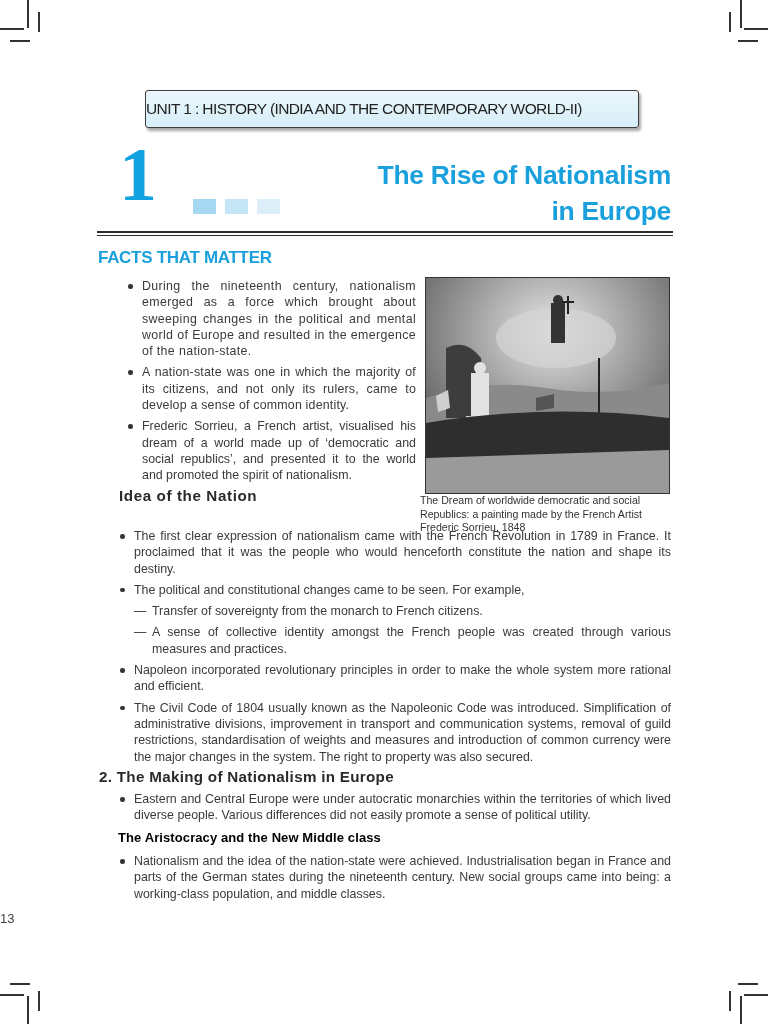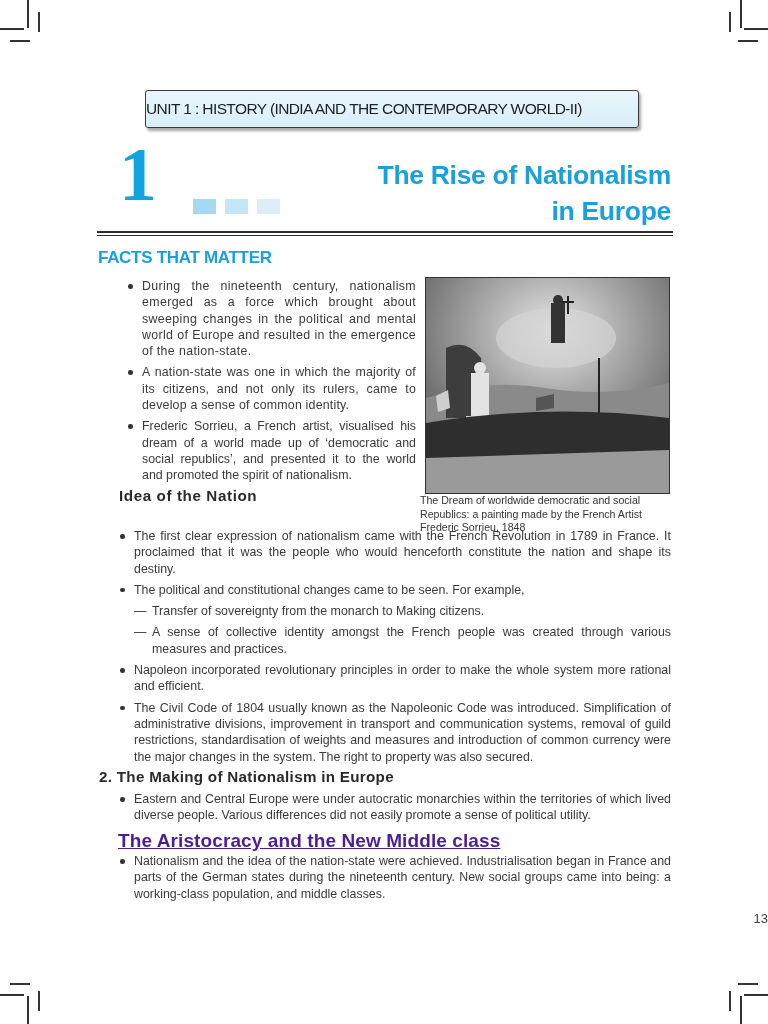--- a/index.html
+++ b/index.html
@@ -34,27 +34,27 @@
   .b-list li { position:relative; padding-left:16px; font-size:12.4px; line-height:16.3px; text-align:justify; margin-bottom:5px; }
   .b-list li::before {
     content:""; position:absolute; left:2px; top:6px; width:4.5px; height:4.5px;
     border-radius:50%; background:#333;
   }
   .b-list li.dash { padding-left:34px; }
   .b-list li.dash::before { content:"\2014"; width:auto; height:auto; background:none; border-radius:0; left:16px; top:0; color:#333; }
   .sec-h {
     position:absolute; font-weight:bold; color:#2a2a2a; font-size:15.2px; line-height:18px; letter-spacing:0.6px;
   }
-  .sub-h { position:absolute; font-weight:bold; color:#4c1d95; font-size:19px; letter-spacing:0.1px;text-decoration:underline; }
+  .sub-h { position:absolute; font-weight:bold; color:#000000; font-size:13px; letter-spacing:0.1px; }
   .figure { position:absolute; left:425px; top:277px; width:243px; height:215px; border:1px solid #333; overflow:hidden; background:#7a7a7a; }
   .caption {
     position:absolute; left:420px; top:494px; width:253px; text-align:left;
     font-size:10.6px; line-height:13.5px; color:#333;
   }
-  .page-no { position:absolute; left:0; width:768px; top:911px; text-align:right; font-size:13px; color:#444; }
+  .page-no { position:absolute; left:0; width:768px; top:911px; text-align:left; font-size:13px; color:#444; }
 </style>
 </head>
 <body>
 
 <div>
   <div class="crop" style="left:0;top:28px;width:24px;height:1.5px"></div>
   <div class="crop" style="left:10px;top:40px;width:20px;height:1.5px"></div>
   <div class="crop" style="left:27px;top:0;width:1.5px;height:28px"></div>
   <div class="crop" style="left:38px;top:12px;width:1.5px;height:20px"></div>
 </div>
@@ -135,21 +135,21 @@
   <div>Frederic Sorrieu, 1848</div>
 </div>
 
 <div class="sec-h" style="left:99px;top:487px">
   <div style="padding-left:20px">Idea of the Nation</div>
 </div>
 
 <ul class="b-list" style="left:118px;top:528px;width:553px">
   <li>The first clear expression of nationalism came with the French Revolution in 1789 in France. It proclaimed that it was the people who would henceforth constitute the nation and shape its destiny.</li>
   <li>The political and constitutional changes came to be seen. For example,</li>
-  <li class="dash">Transfer of sovereignty from the monarch to Making citizens.</li>
+  <li class="dash">Transfer of sovereignty from the monarch to French citizens.</li>
   <li class="dash">A sense of collective identity amongst the French people was created through various measures and practices.</li>
   <li>Napoleon incorporated revolutionary principles in order to make the whole system more rational and efficient.</li>
   <li>The Civil Code of 1804 usually known as the Napoleonic Code was introduced. Simplification of administrative divisions, improvement in transport and communication systems, removal of guild restrictions, standardisation of weights and measures and introduction of common currency were the major changes in the system. The right to property was also secured.</li>
 </ul>
 
 <div class="sec-h" style="left:99px;top:768px;letter-spacing:0.3px">2. The Making of Nationalism in Europe</div>
 
 <ul class="b-list" style="left:118px;top:791px;width:553px">
   <li>Eastern and Central Europe were under autocratic monarchies within the territories of which lived diverse people. Various differences did not easily promote a sense of political utility.</li>
 </ul>

